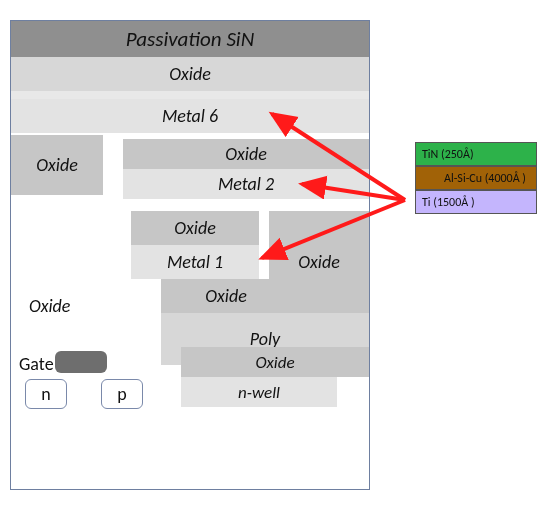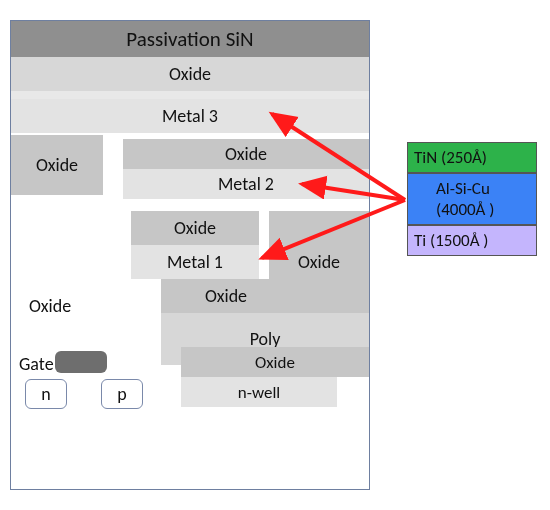--- a/index.html
+++ b/index.html
@@ -26,43 +26,45 @@
     box-sizing: border-box;
   }
   .cell {
     position: absolute;
     box-sizing: border-box;
     display: flex;
     align-items: center;
     justify-content: center;
     text-align: center;
     color: #111;
+    font-style: italic;
   }
   
   .dark    { background: #8f8f8f; }
   .med     { background: #c6c6c6; }
   .light   { background: #d7d7d7; }
   .vlight  { background: #e3e3e3; }
   .vvlight { background: #e8e8e8; }
   .white   { background: #ffffff; }
 
   .legend {
     position: absolute;
     left: 407px;
     top: 142px;
     width: 130px;
   }
   .legend-row {
     border: 1px solid #555;
     padding: 4px 6px;
-    font-size: 17px;
+    font-size: 12px;
     color: #111;
+    margin-left: 8px;
   }
   .legend-tin  { background: #2db24a; }
-  .legend-al   { background: #3b82f6; padding-left: 28px; }
+  .legend-al   { background: #a16207; padding-left: 28px; }
   .legend-ti   { background: #c4b5fd; }
 
   .gate-dark {
     position: absolute;
     background: #6e6e6e;
     border-radius: 6px;
   }
   .gate-label {
     position: absolute;
     color: #111;
@@ -92,21 +94,21 @@
 <div class="canvas">
 
   <div class="stack">
 
     <div class="cell dark" style="left:0;top:0;width:358px;height:36px;font-size:21px;">Passivation SiN</div>
 
     <div class="cell light" style="left:0;top:36px;width:358px;height:34px;">Oxide</div>
 
     <div class="cell vvlight" style="left:0;top:70px;width:358px;height:8px;"></div>
 
-    <div class="cell vlight" style="left:0;top:78px;width:358px;height:34px;">Metal 3</div>
+    <div class="cell vlight" style="left:0;top:78px;width:358px;height:34px;">Metal 6</div>
 
     <div class="cell med" style="left:0;top:114px;width:92px;height:60px;">Oxide</div>
     <div class="cell white" style="left:92px;top:114px;width:20px;height:60px;"></div>
     <div class="cell med" style="left:112px;top:118px;width:246px;height:30px;">Oxide</div>
 
     <div class="cell vlight" style="left:112px;top:148px;width:246px;height:30px;">Metal 2</div>
 
     <div class="cell white" style="left:0;top:174px;width:112px;height:184px;">
       <span style="position:absolute;left:18px;top:100px;">Oxide</span>
     </div>

